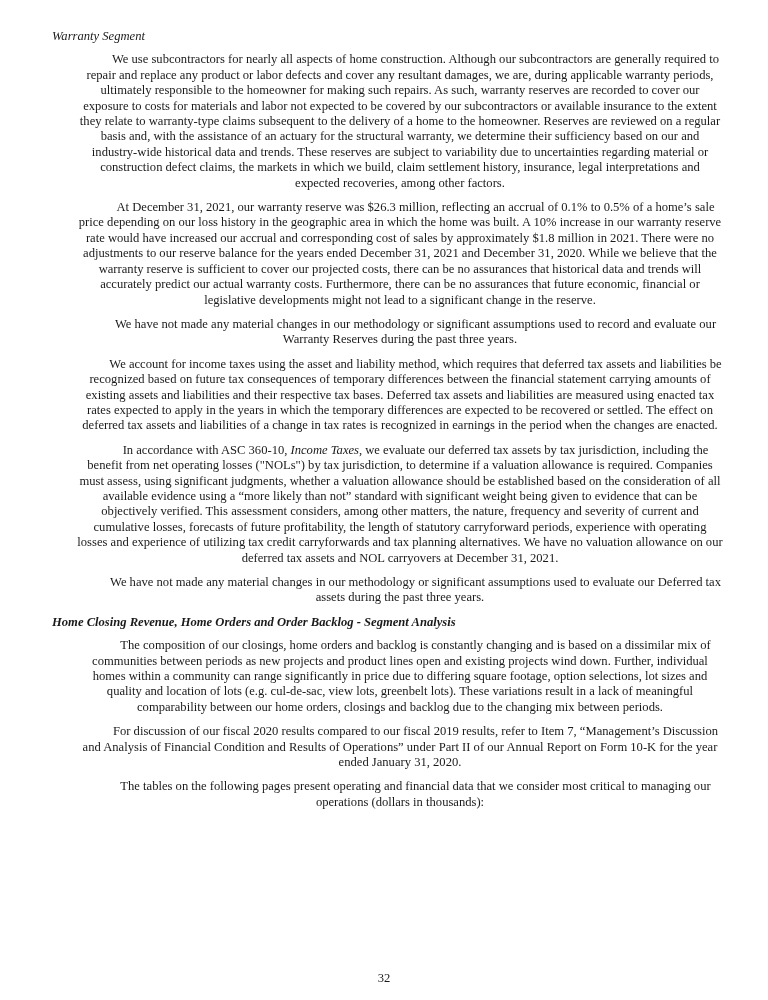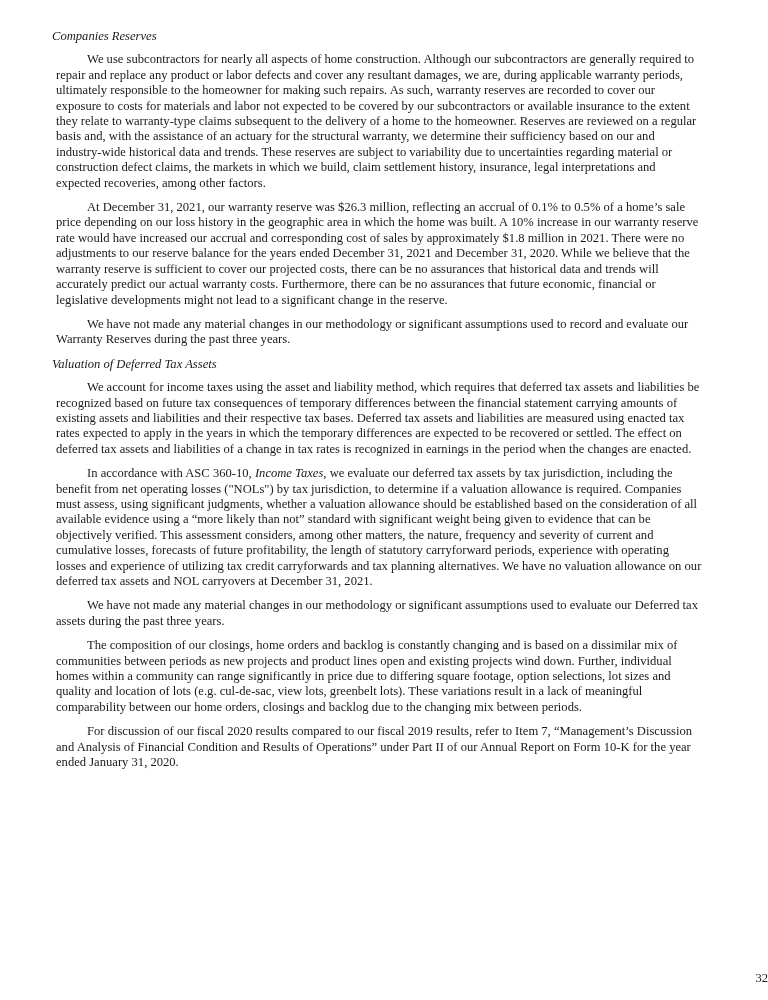--- a/index.html
+++ b/index.html
@@ -4,74 +4,76 @@
 <style>
   html, body { margin: 0; padding: 0; background: #ffffff; }
   body { width: 768px; height: 1000px; position: relative; overflow: hidden; }
   .page {
     position: absolute; left: 52px; top: 29px; width: 680px;
     font-family: "Liberation Serif", serif; font-size: 12.6px; line-height: 15.4px;
     color: #1a1a1a;
   }
   .heading-italic { font-style: italic; margin: 0 0 8px 0; }
   .heading-bold-italic { font-style: italic; font-weight: bold; margin: 0 0 8px 0; }
-  .para { margin: 0 0 9px 4px; white-space: pre-line; }
+  .para { margin: 0 0 9px 16px; white-space: pre-line; text-align: center; }
   .para .indent { display: inline-block; width: 31px; }
   .para em { }
   .page-number {
-    position: absolute; left: 0; width: 768px; top: 971px; text-align: right;
+    position: absolute; left: 0; width: 768px; top: 971px; text-align: center;
     font-family: "Liberation Serif", serif; font-size: 12.6px; color: #1a1a1a;
   }
 </style>
 </head>
 <body>
 
 <div class="page">
 
-  <p class="heading-italic">Companies Reserves</p>
+  <p class="heading-italic">Warranty Segment</p>
   <p class="para"><span class="indent"></span><span>We use subcontractors for nearly all aspects of home construction. Although our subcontractors are generally required to
 repair and replace any product or labor defects and cover any resultant damages, we are, during applicable warranty periods,
 ultimately responsible to the homeowner for making such repairs. As such, warranty reserves are recorded to cover our
 exposure to costs for materials and labor not expected to be covered by our subcontractors or available insurance to the extent
 they relate to warranty-type claims subsequent to the delivery of a home to the homeowner. Reserves are reviewed on a regular
 basis and, with the assistance of an actuary for the structural warranty, we determine their sufficiency based on our and
 industry-wide historical data and trends. These reserves are subject to variability due to uncertainties regarding material or
 construction defect claims, the markets in which we build, claim settlement history, insurance, legal interpretations and
 expected recoveries, among other factors.</span></p>
   <p class="para"><span class="indent"></span><span>At December 31, 2021, our warranty reserve was $26.3 million, reflecting an accrual of 0.1% to 0.5% of a home’s sale
 price depending on our loss history in the geographic area in which the home was built. A 10% increase in our warranty reserve
 rate would have increased our accrual and corresponding cost of sales by approximately $1.8 million in 2021. There were no
 adjustments to our reserve balance for the years ended December 31, 2021 and December 31, 2020. While we believe that the
 warranty reserve is sufficient to cover our projected costs, there can be no assurances that historical data and trends will
 accurately predict our actual warranty costs. Furthermore, there can be no assurances that future economic, financial or
 legislative developments might not lead to a significant change in the reserve.</span></p>
   <p class="para"><span class="indent"></span><span>We have not made any material changes in our methodology or significant assumptions used to record and evaluate our
 Warranty Reserves during the past three years.</span></p>
 
-  <p class="heading-italic">Valuation of Deferred Tax Assets</p>
   <p class="para"><span class="indent"></span><span>We account for income taxes using the asset and liability method, which requires that deferred tax assets and liabilities be
 recognized based on future tax consequences of temporary differences between the financial statement carrying amounts of
 existing assets and liabilities and their respective tax bases. Deferred tax assets and liabilities are measured using enacted tax
 rates expected to apply in the years in which the temporary differences are expected to be recovered or settled. The effect on
 deferred tax assets and liabilities of a change in tax rates is recognized in earnings in the period when the changes are enacted.</span></p>
   <p class="para"><span class="indent"></span><span>In accordance with ASC 360-10, </span><em>Income Taxes</em><span>, we evaluate our deferred tax assets by tax jurisdiction, including the
 benefit from net operating losses ("NOLs") by tax jurisdiction, to determine if a valuation allowance is required. Companies
 must assess, using significant judgments, whether a valuation allowance should be established based on the consideration of all
 available evidence using a “more likely than not” standard with significant weight being given to evidence that can be
 objectively verified. This assessment considers, among other matters, the nature, frequency and severity of current and
 cumulative losses, forecasts of future profitability, the length of statutory carryforward periods, experience with operating
 losses and experience of utilizing tax credit carryforwards and tax planning alternatives. We have no valuation allowance on our
 deferred tax assets and NOL carryovers at December 31, 2021.</span></p>
   <p class="para"><span class="indent"></span><span>We have not made any material changes in our methodology or significant assumptions used to evaluate our Deferred tax
 assets during the past three years.</span></p>
 
+  <p class="heading-bold-italic">Home Closing Revenue, Home Orders and Order Backlog - Segment Analysis</p>
   <p class="para"><span class="indent"></span><span>The composition of our closings, home orders and backlog is constantly changing and is based on a dissimilar mix of
 communities between periods as new projects and product lines open and existing projects wind down. Further, individual
 homes within a community can range significantly in price due to differing square footage, option selections, lot sizes and
 quality and location of lots (e.g. cul-de-sac, view lots, greenbelt lots). These variations result in a lack of meaningful
 comparability between our home orders, closings and backlog due to the changing mix between periods.</span></p>
   <p class="para"><span class="indent"></span><span>For discussion of our fiscal 2020 results compared to our fiscal 2019 results, refer to Item 7, “Management’s Discussion
 and Analysis of Financial Condition and Results of Operations” under Part II of our Annual Report on Form 10-K for the year
 ended January 31, 2020.</span></p>
+  <p class="para"><span class="indent"></span><span>The tables on the following pages present operating and financial data that we consider most critical to managing our
+operations (dollars in thousands):</span></p>
 
 </div>
 
 <div class="page-number">32</div>
 
 </body></html>

